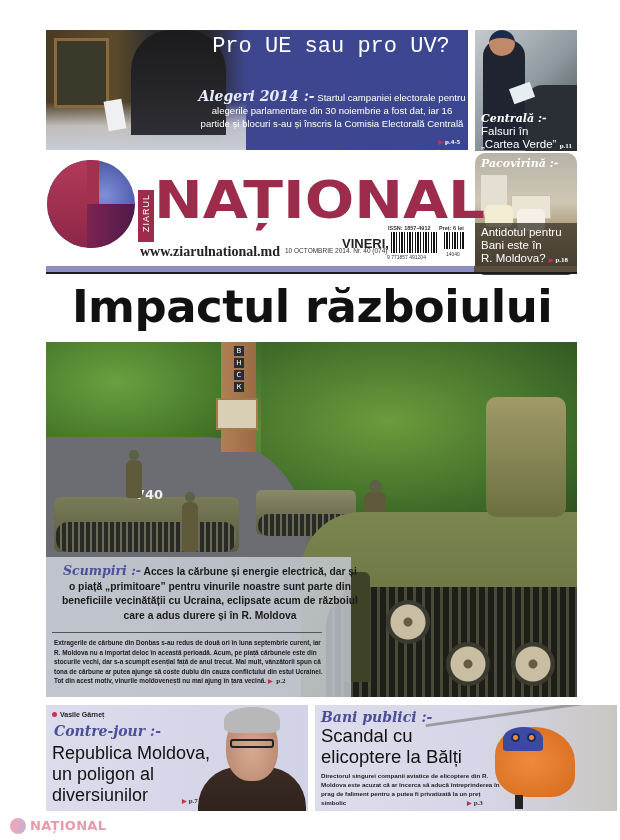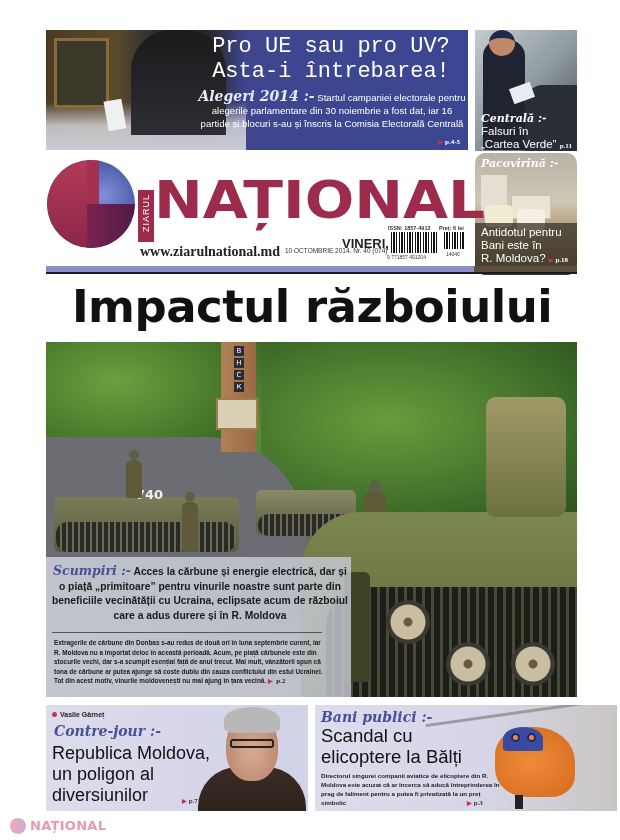--- a/index.html
+++ b/index.html
@@ -88,21 +88,21 @@
   .tank2-tracks { left: 212px; top: 172px; width: 95px; height: 22px; background: repeating-linear-gradient(90deg,#2a2a24 0 4px,#6a6a58 4px 6px); border-radius: 10px; }
   .tank3 { left: 255px; top: 170px; width: 276px; height: 185px; background: linear-gradient(180deg,#7c8650,#5c6636); border-radius: 60px 0 0 0; }
   .tank3-turret { left: 440px; top: 55px; width: 80px; height: 120px; background: linear-gradient(180deg,#a09a68,#6c7040); border-radius: 10px; }
   .tank3-tracks { left: 280px; top: 245px; width: 251px; height: 110px; background: repeating-linear-gradient(90deg,#1e1e18 0 6px,#4a4a3a 6px 9px); border-radius: 40px 0 0 0; }
   .wheel { width: 44px; height: 44px; border-radius: 50%; background: radial-gradient(circle,#6a5a44 0 4px,#c9bea2 5px 17px,#3a3a30 18px 22px); }
   .soldier { width: 16px; background: #5e5a3a; border-radius: 6px 6px 2px 2px; }
   .soldier-head { width: 10px; height: 10px; border-radius: 50%; background: #5b6145; }
 
   
   .caption-box { left: 0; top: 215px; width: 305px; height: 140px; background: linear-gradient(90deg,rgba(198,202,212,0.92),rgba(198,202,212,0.82)); }
-  .caption-lead { left: 6px; top: 222px; width: 296px; text-align: center; color: #1a1a1a;
+  .caption-lead { left: 16px; top: 222px; width: 296px; text-align: center; color: #1a1a1a;
     font-family: "Liberation Sans", sans-serif; font-weight: bold; font-size: 10.3px; line-height: 14.5px; }
   .caption-lead .kicker-serif { color: #4a4f98; font-size: 12.5px; }
   .caption-rule { left: 6px; top: 290px; width: 270px; height: 1px; background: #555; }
   .caption-body { left: 8px; top: 296px; width: 270px; color: #1a1a1a;
     font-family: "Liberation Sans", sans-serif; font-weight: bold; font-size: 6.4px; line-height: 9.5px; }
 
   
   #op-ed { left: 46px; top: 705px; width: 262px; height: 106px; background: linear-gradient(90deg,#dcdcec,#d2d2e6); overflow: hidden; }
   .author { left: 6px; top: 6px; font-size: 7px; font-weight: bold; color: #222; font-family: "Liberation Sans", sans-serif; }
   .author-dot { display: inline-block; width: 5px; height: 5px; border-radius: 50%; background: #c8324a; margin-right: 3px; }
@@ -136,21 +136,20 @@
 </head>
 <body>
 
 <div id="top-banner" class="abs">
   <div class="abs banner-photo"></div>
   <div class="abs banner-board"></div>
   <div class="abs banner-coat"></div>
   <div class="abs banner-ballot"></div>
   <div class="abs banner-title">
     <div>Pro UE sau pro UV?</div>
-    <div>Asta-i întrebarea!</div>
   </div>
   <div class="abs banner-lead">
     <span class="kicker-serif">Alegeri 2014 :-</span>
     <span>Startul campaniei electorale pentru alegerile parlamentare din 30 noiembrie a fost dat, iar 16 partide și blocuri s-au și înscris la Comisia Electorală Centrală</span>
   </div>
   <div class="abs page-ref banner-pref">
     <span class="arr">▶</span><span>p.4-5</span>
   </div>
 </div>
 

